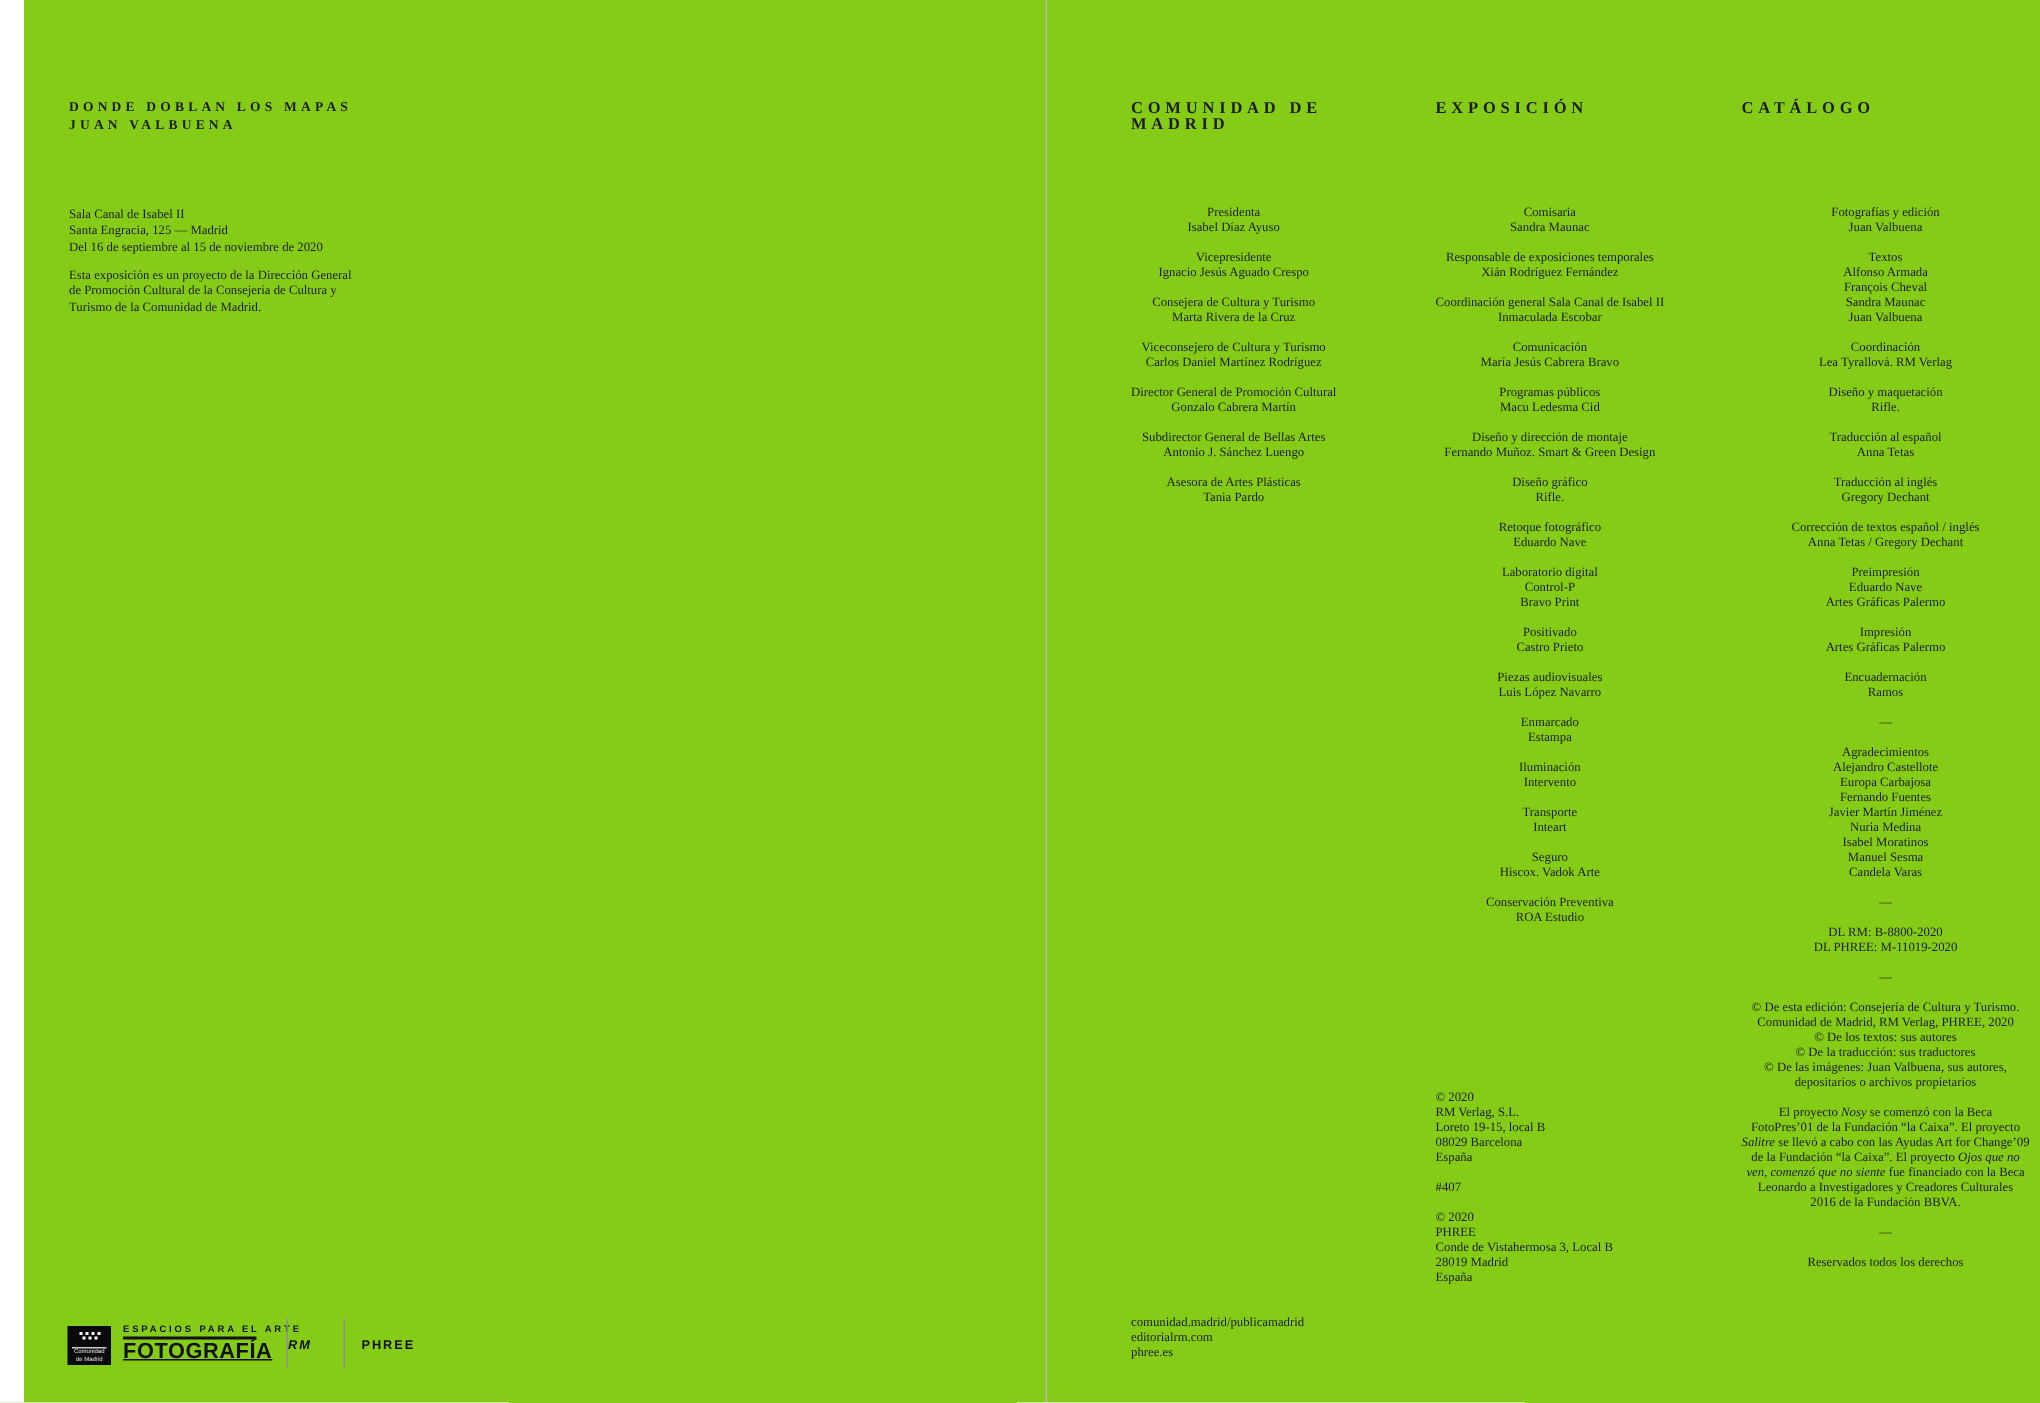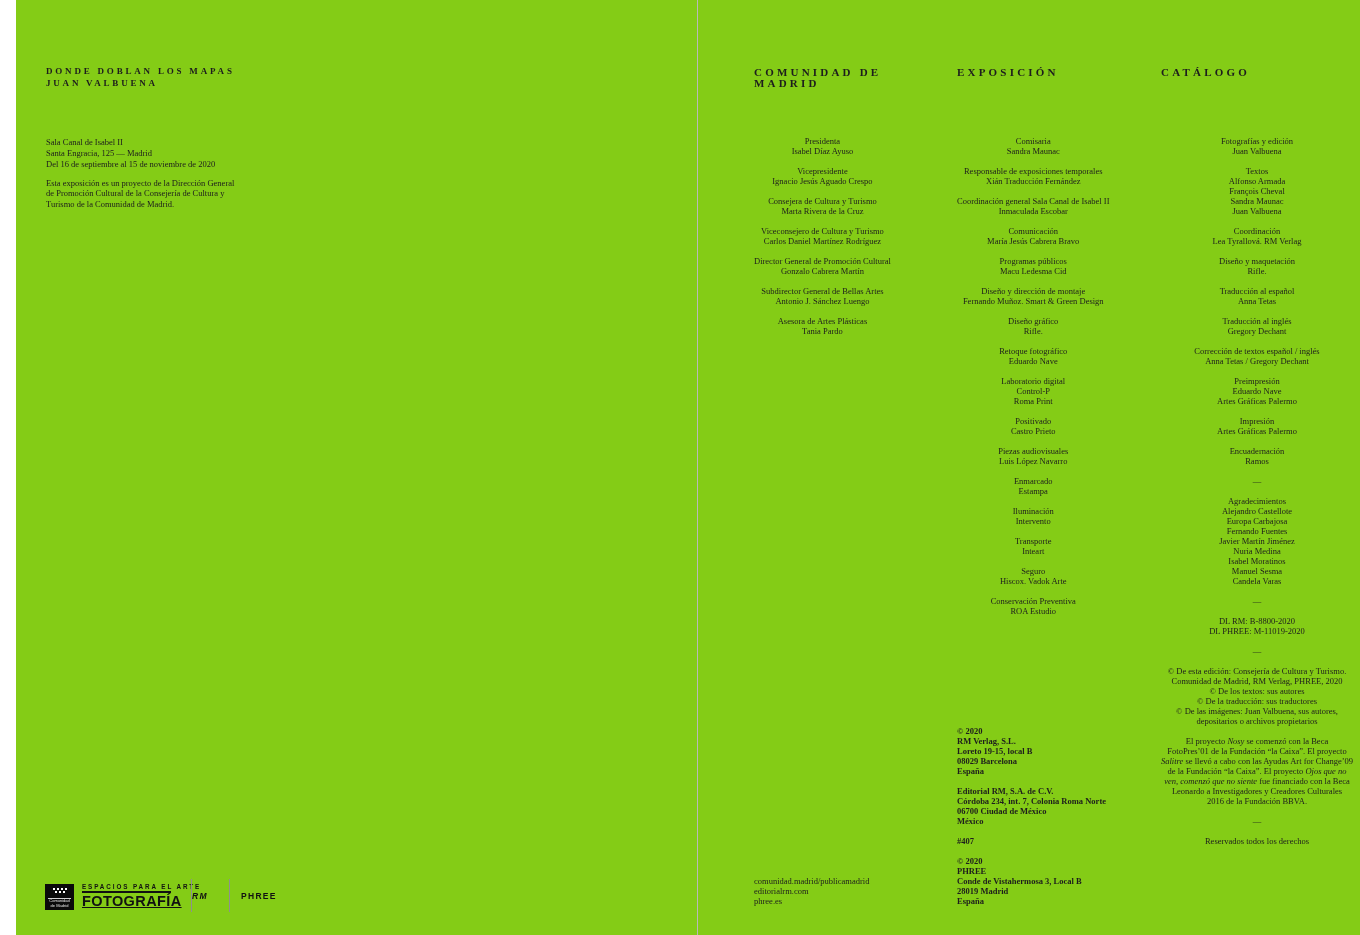--- a/index.html
+++ b/index.html
@@ -25,21 +25,21 @@
   .col-header {
     position:absolute; top:67px; font-weight:bold; font-size:11px;
     letter-spacing:3.2px; line-height:11.3px;
   }
   .credit-col { position:absolute; top:136px; font-size:8.5px; line-height:10px; }
   .credit-col .group { margin-bottom:10px;text-align:center; }
   .h-comunidad, .col-comunidad { left:738px; }
   .h-exposicion, .col-exposicion { left:941px; }
   .h-catalogo, .col-catalogo { left:1145px; }
   .publisher { position:absolute; left:941px; top:726px; font-size:8.5px; line-height:10px; }
-  .publisher .group { margin-bottom:10px;font-weight:bold; }
+  .publisher .group { margin-bottom:10px; }
   .col-footer { position:absolute; left:738px; top:876px; font-size:8.5px; line-height:10px; }
 
   
   .logo-strip { position:absolute; left:29px; top:878px; width:260px; height:36px; font-family:"Liberation Sans", sans-serif; }
   .badge { position:absolute; left:0; top:6px; width:29px; height:26px; background:#0a0a0a; }
   .stars { position:absolute; left:0; top:4px; width:100%; }
   .stars .row { display:flex; justify-content:center; gap:2px; margin-bottom:1px; }
   .stars .dot { width:2px; height:2px; background:#fff; }
   .badge-rule { position:absolute; left:3px; right:3px; top:14px; height:1px; background:#cfcfcf; }
   .badge-text { position:absolute; left:0; bottom:2px; width:100%; text-align:center; color:#e8e8e8; font-size:4px; line-height:4.4px; letter-spacing:0; }
@@ -148,21 +148,21 @@
           <div class="line">Tania Pardo</div>
         </div>
       </div>
     <div class="credit-col col-exposicion">
         <div class="group">
           <div class="line">Comisaria</div>
           <div class="line">Sandra Maunac</div>
         </div>
         <div class="group">
           <div class="line">Responsable de exposiciones temporales</div>
-          <div class="line">Xián Traducción Fernández</div>
+          <div class="line">Xián Rodríguez Fernández</div>
         </div>
         <div class="group">
           <div class="line">Coordinación general Sala Canal de Isabel II</div>
           <div class="line">Inmaculada Escobar</div>
         </div>
         <div class="group">
           <div class="line">Comunicación</div>
           <div class="line">María Jesús Cabrera Bravo</div>
         </div>
         <div class="group">
@@ -177,21 +177,21 @@
           <div class="line">Diseño gráfico</div>
           <div class="line">Rifle.</div>
         </div>
         <div class="group">
           <div class="line">Retoque fotográfico</div>
           <div class="line">Eduardo Nave</div>
         </div>
         <div class="group">
           <div class="line">Laboratorio digital</div>
           <div class="line">Control-P</div>
-          <div class="line">Roma Print</div>
+          <div class="line">Bravo Print</div>
         </div>
         <div class="group">
           <div class="line">Positivado</div>
           <div class="line">Castro Prieto</div>
         </div>
         <div class="group">
           <div class="line">Piezas audiovisuales</div>
           <div class="line">Luis López Navarro</div>
         </div>
         <div class="group">
@@ -311,26 +311,20 @@
 
     <div class="publisher">
         <div class="group">
           <div class="line">© 2020</div>
           <div class="line">RM Verlag, S.L.</div>
           <div class="line">Loreto 19-15, local B</div>
           <div class="line">08029 Barcelona</div>
           <div class="line">España</div>
         </div>
         <div class="group">
-          <div class="line">Editorial RM, S.A. de C.V.</div>
-          <div class="line">Córdoba 234, int. 7, Colonia Roma Norte</div>
-          <div class="line">06700 Ciudad de México</div>
-          <div class="line">México</div>
-        </div>
-        <div class="group">
           <div class="line">#407</div>
         </div>
         <div class="group">
           <div class="line">© 2020</div>
           <div class="line">PHREE</div>
           <div class="line">Conde de Vistahermosa 3, Local B</div>
           <div class="line">28019 Madrid</div>
           <div class="line">España</div>
         </div>
       </div>

